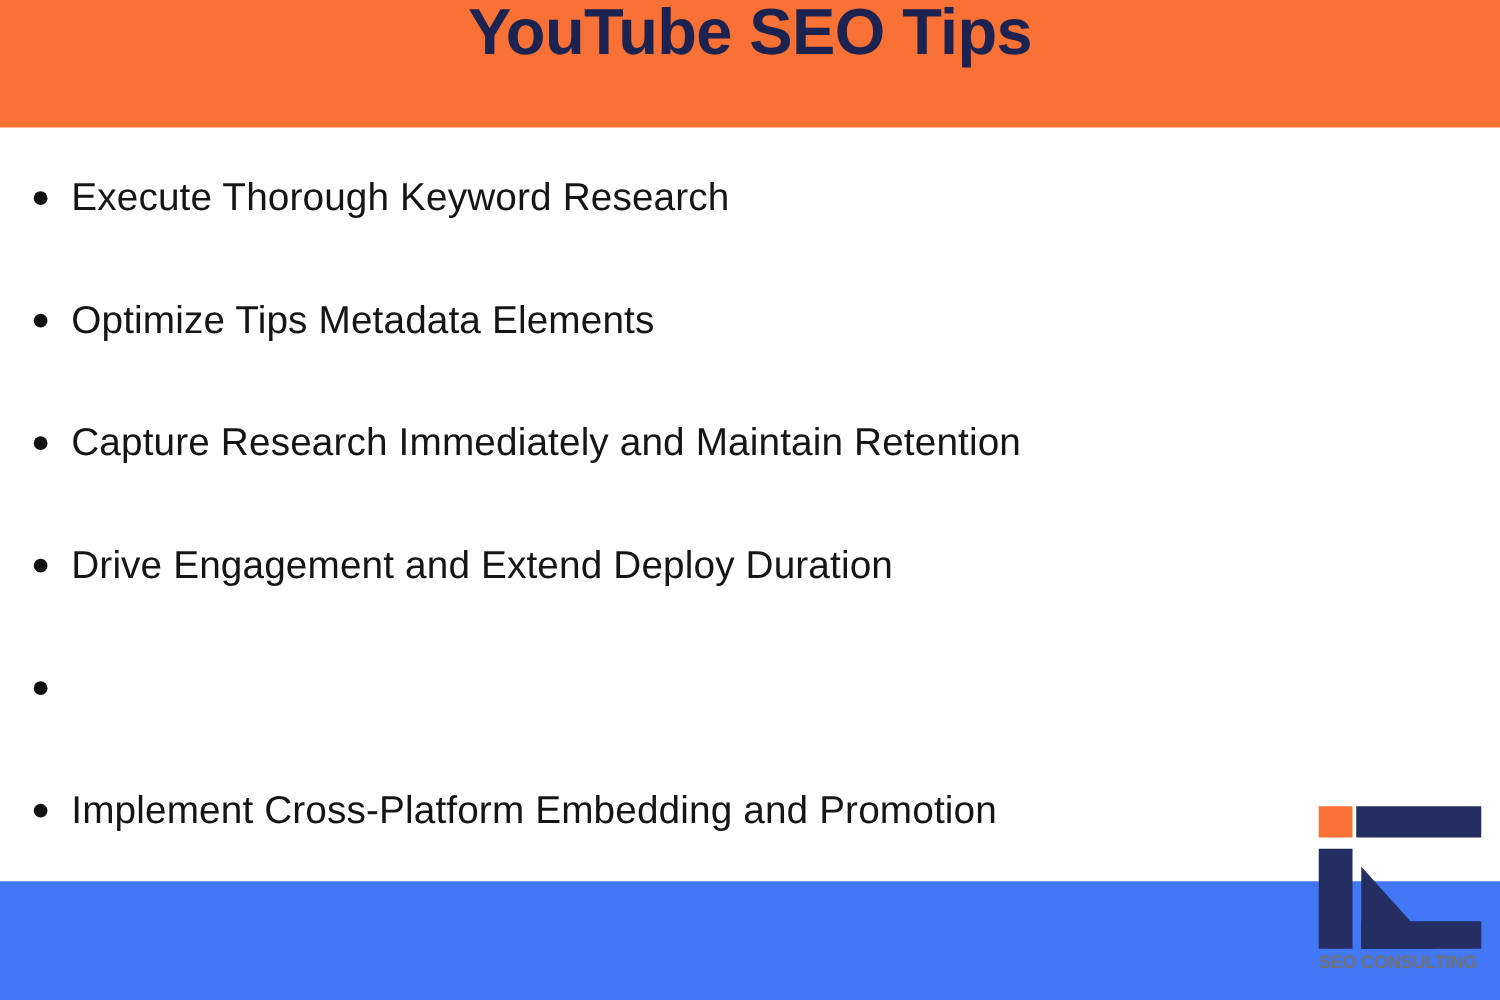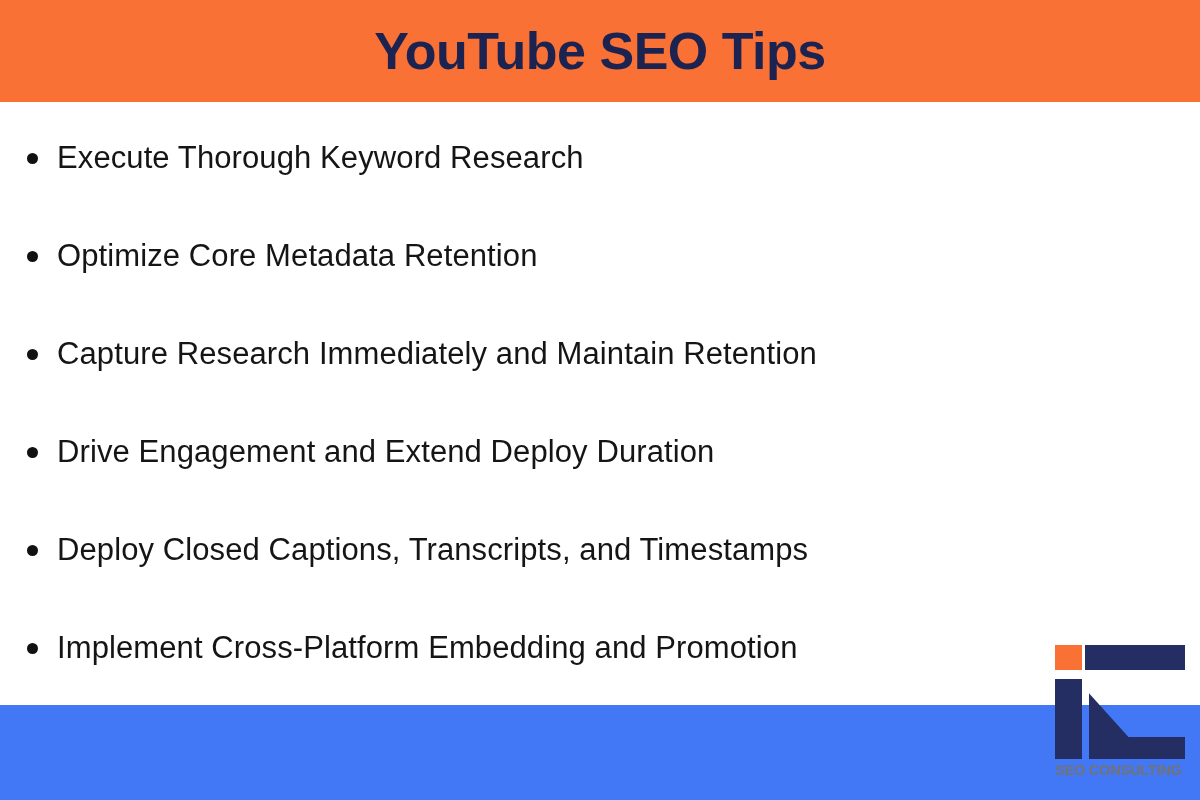--- a/index.html
+++ b/index.html
@@ -25,21 +25,20 @@
   }
 
   
   #header-band {
     position:absolute;
     left:0; top:0;
     width:1200px;
     height:102px;
     background:#f97134;
     display:flex;
-    align-items:center;
     justify-content:center;
   }
 
   #page-title {
     font-size:52px;
     font-weight:bold;
     color:#1c2350;
     letter-spacing:-0.5px;
     line-height:1;
     text-align:center;
@@ -185,33 +184,32 @@
     <h1 id="page-title">YouTube SEO Tips</h1>
   </div>
 
   <ul id="tips-list">
     <li class="tip-item">
       <span class="tip-bullet"></span>
       <span class="tip-text">Execute Thorough Keyword Research</span>
     </li>
     <li class="tip-item">
       <span class="tip-bullet"></span>
-      <span class="tip-text">Optimize Core Metadata Retention</span>
+      <span class="tip-text">Optimize Tips Metadata Elements</span>
     </li>
     <li class="tip-item">
       <span class="tip-bullet"></span>
       <span class="tip-text">Capture Research Immediately and Maintain Retention</span>
     </li>
     <li class="tip-item">
       <span class="tip-bullet"></span>
       <span class="tip-text">Drive Engagement and Extend Deploy Duration</span>
     </li>
     <li class="tip-item">
       <span class="tip-bullet"></span>
-      <span class="tip-text">Deploy Closed Captions, Transcripts, and Timestamps</span>
     </li>
     <li class="tip-item">
       <span class="tip-bullet"></span>
       <span class="tip-text">Implement Cross-Platform Embedding and Promotion</span>
     </li>
   </ul>
 
   <div id="footer-band"></div>
 
   <div id="brand-logo">

